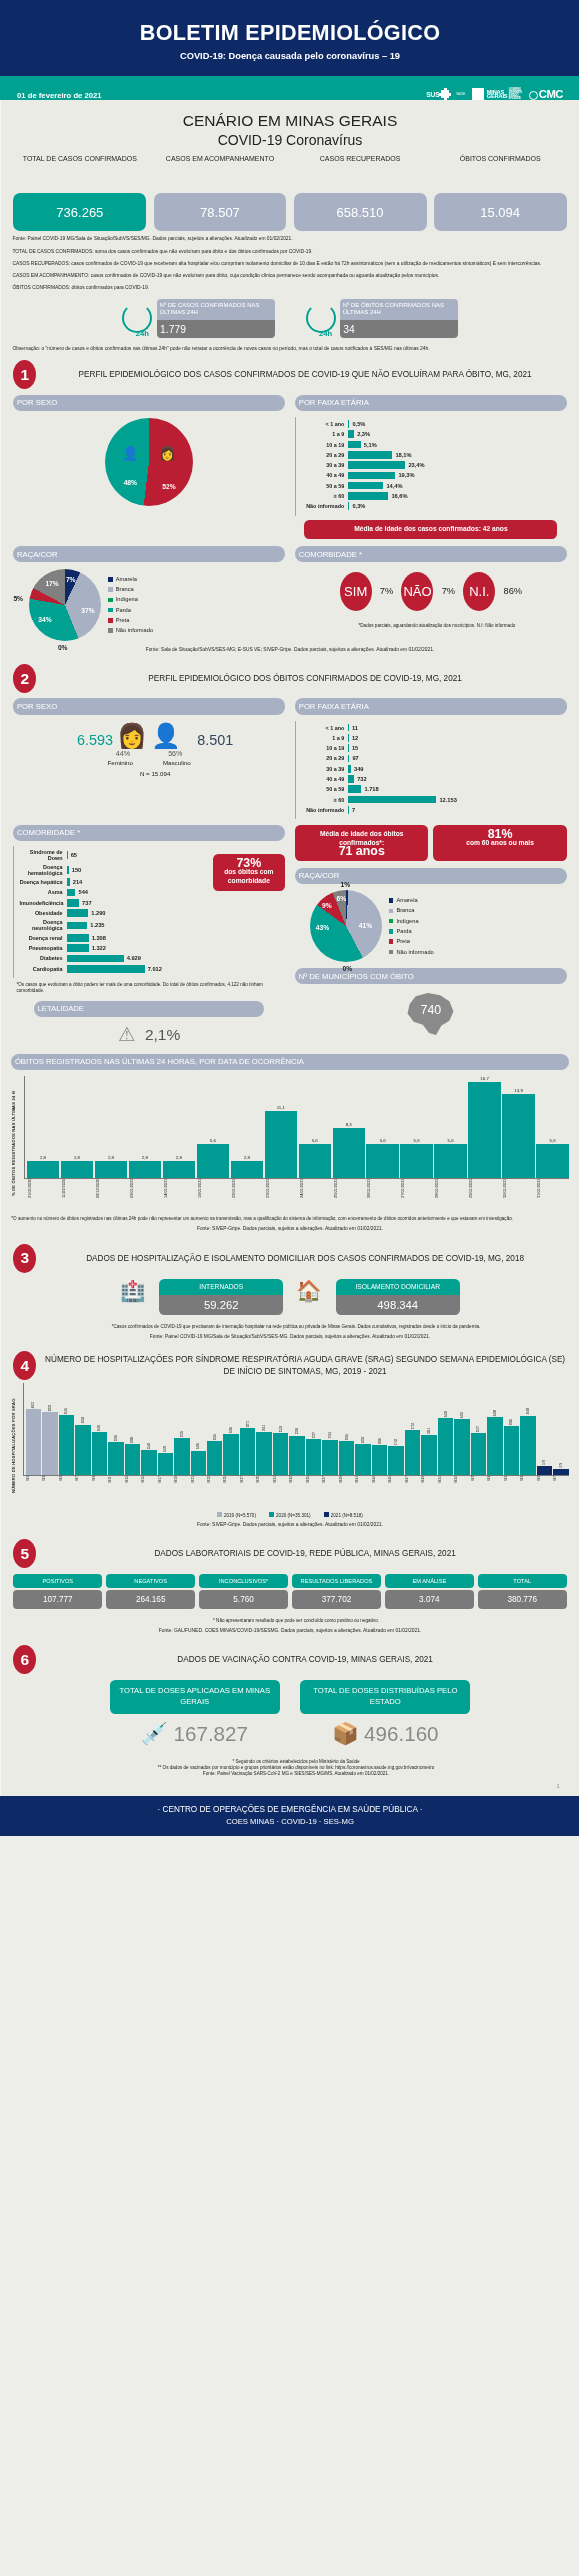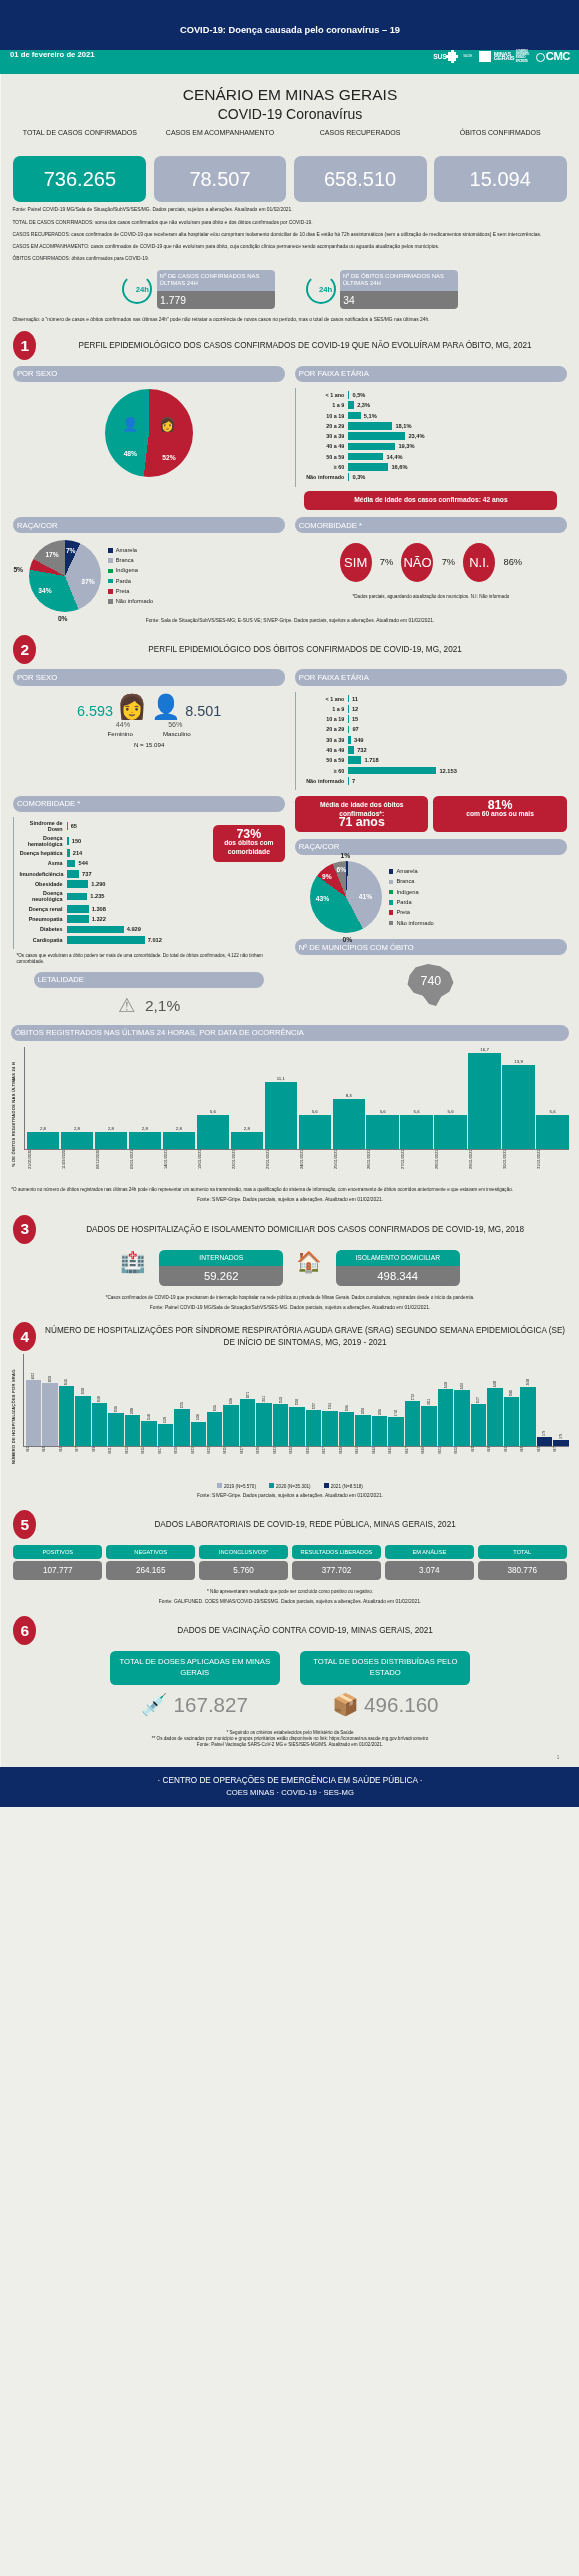--- a/index.html
+++ b/index.html
@@ -12,61 +12,61 @@
   .page { width: 580px; position: relative; background:
       linear-gradient(90deg, rgba(255,255,255,.55) 0 1px, rgba(0,0,0,0) 1px 4.6px),
       #ebebe6; }
 
   
   .hero { background: #0e2a66; padding: 19.6px 0 15.5px; text-align: center; }
   .hero h1 { color: #fff; font-size: 21.6px; font-weight: bold; letter-spacing: 0.3px;
              font-family: "Liberation Sans Narrow","Liberation Sans",sans-serif; }
   .hero h2 { color: #fff; font-size: 9.3px; font-weight: bold; margin-top: 5.2px; }
 
-  .ribbon { background: #00a191; height: 24px; display: flex; align-items: flex-start;
-            justify-content: space-between; padding: 0 10px; }
+  .ribbon { background: #00a191; height: 24px; display: flex; align-items: flex-end;
+            justify-content: space-between; padding: 0 17px; }
   .ribbon .date { color: #fff; font-size: 7.7px; font-weight: bold; }
   .ribbon .logos { display: flex; align-items: center; gap: 7.2px; }
   .logo-txt { color: #fff; font-weight: bold; font-size: 6.7px; letter-spacing:-0.2px;
               display:flex; align-items:center; gap:1.5px;}
   .sus-cross { width:8.2px; height:8.2px; background:#fff; position:relative; }
   .sus-cross:before{content:"";position:absolute;left:3.1px;top:-2.1px;width:2.6px;height:12.4px;background:#fff;}
   .sus-cross:after{content:"";position:absolute;left:-2.1px;top:3.1px;width:12.4px;height:2.6px;background:#fff;}
   .mg-box { width:11.3px;height:11.3px;background:#fff;display:inline-block;margin-right:1.5px;}
   .mg-lines { line-height: 4.6px; font-size: 5.7px; }
   .gov-tiny { font-size: 2.6px; line-height: 3.1px; color:#fff; }
   .cmc { font-size: 11.3px; font-weight: bold; color:#fff; letter-spacing:-0.5px;}
   .cmc-ring { width:8.8px;height:8.8px;border:1.5px solid #fff;border-radius:50%;display:inline-block;
               vertical-align:middle;margin-right:0.5px;}
 
   
   .wrap { padding: 0 11.3px; }
-  .center { text-align: center; }
+  .center { text-align: center; margin-left: 12px; }
   h3.scenario { text-align:center; font-size: 15.5px; font-weight: normal; margin-top: 11.3px;
                 font-family:"Liberation Sans Narrow","Liberation Sans",sans-serif; }
   h4.scenario2 { text-align:center; font-size: 14px; font-weight: normal; margin-top: 2.1px;
                  font-family:"Liberation Sans Narrow","Liberation Sans",sans-serif;}
 
   .cards { display: flex; gap: 7.2px; padding: 7.2px 13.4px 0; }
   .card { flex: 1; text-align: center; }
   .card .lbl { font-size: 7px; line-height: 8.2px; font-weight: normal; min-height:17.5px;
                font-family:"Liberation Sans Narrow","Liberation Sans",sans-serif;}
-  .card .val { margin-top: 10px; border-radius: 7.2px; color: #fff; font-size: 20px;
+  .card .val { margin-top: 21px; border-radius: 7.2px; color: #fff; font-size: 13px;
                padding: 11.3px 2.1px; font-family:"Liberation Sans Narrow","Liberation Sans",sans-serif;}
   .card.teal .val { background: #00a191; }
   .card.grey .val { background: #a8b1c4; }
 
   .note { font-size: 4.9px; line-height: 6.7px; padding: 5.2px 12.4px 0; text-align: justify;}
 
   .last24 { display:flex; justify-content:center; gap:31px; margin-top: 7.2px; }
   .l24 { display:flex; align-items:center; gap:4.1px; }
   .clock { width: 30px; height: 30px; position: relative; }
   .clock .arc { width:30px;height:30px;border:2.6px solid #00a191;border-radius:50%;
                 border-top-color:transparent; box-sizing:border-box;}
-  .clock .h24 { position:absolute; left:13.4px; top:11px; color:#00a191; font-weight:bold; font-size:7.7px;}
+  .clock .h24 { position:absolute; left:13.4px; top:26px; color:#00a191; font-weight:bold; font-size:7.7px;}
   .l24box { width: 118px; border-radius: 4.1px; overflow:hidden; }
   .l24box .t { background: #a8b1c4; color:#fff; font-size:6px; padding:3.6px 3.1px; line-height:7.2px;
                font-family:"Liberation Sans Narrow","Liberation Sans",sans-serif;}
   .l24box .n { background: #7a7a7a; color:#fff; font-size:10.3px; padding:3.6px; }
 
   .sec-head { display:flex; align-items:center; gap:7.2px; padding: 8.2px 13.4px 3.1px; }
   .badge { width:23px; height:29px; border-radius:50%; background:#bb1e32; color:#fff;
            font-size:15.5px; font-weight:bold; display:flex; align-items:center; justify-content:center;
            flex:0 0 23px; }
   .sec-title { flex:1; text-align:center; font-size:8.2px; line-height:11.3px; font-weight:normal;
@@ -136,20 +136,21 @@
   .footer { background:#0e2a66; color:#fff; text-align:center; padding:9.3px 0 10.3px; margin-top:7.2px;}
   .footer .a { font-size:8.2px; font-family:"Liberation Sans Narrow","Liberation Sans",sans-serif;}
   .footer .b { font-size:7.7px; margin-top:2.6px; font-family:"Liberation Sans Narrow","Liberation Sans",sans-serif;}
 </style>
 </head>
 <body>
 
 <div class="page">
 
   <div class="hero">
+    <h1>BOLETIM EPIDEMIOLÓGICO</h1>
     <h2>COVID-19: Doença causada pelo coronavírus – 19</h2>
   </div>
 
   <div class="ribbon">
     <div class="date">01 de fevereiro de 2021</div>
     <div class="logos">
       <div class="logo-txt">
         <span>SUS</span>
         <span class="sus-cross"></span>
       </div>

